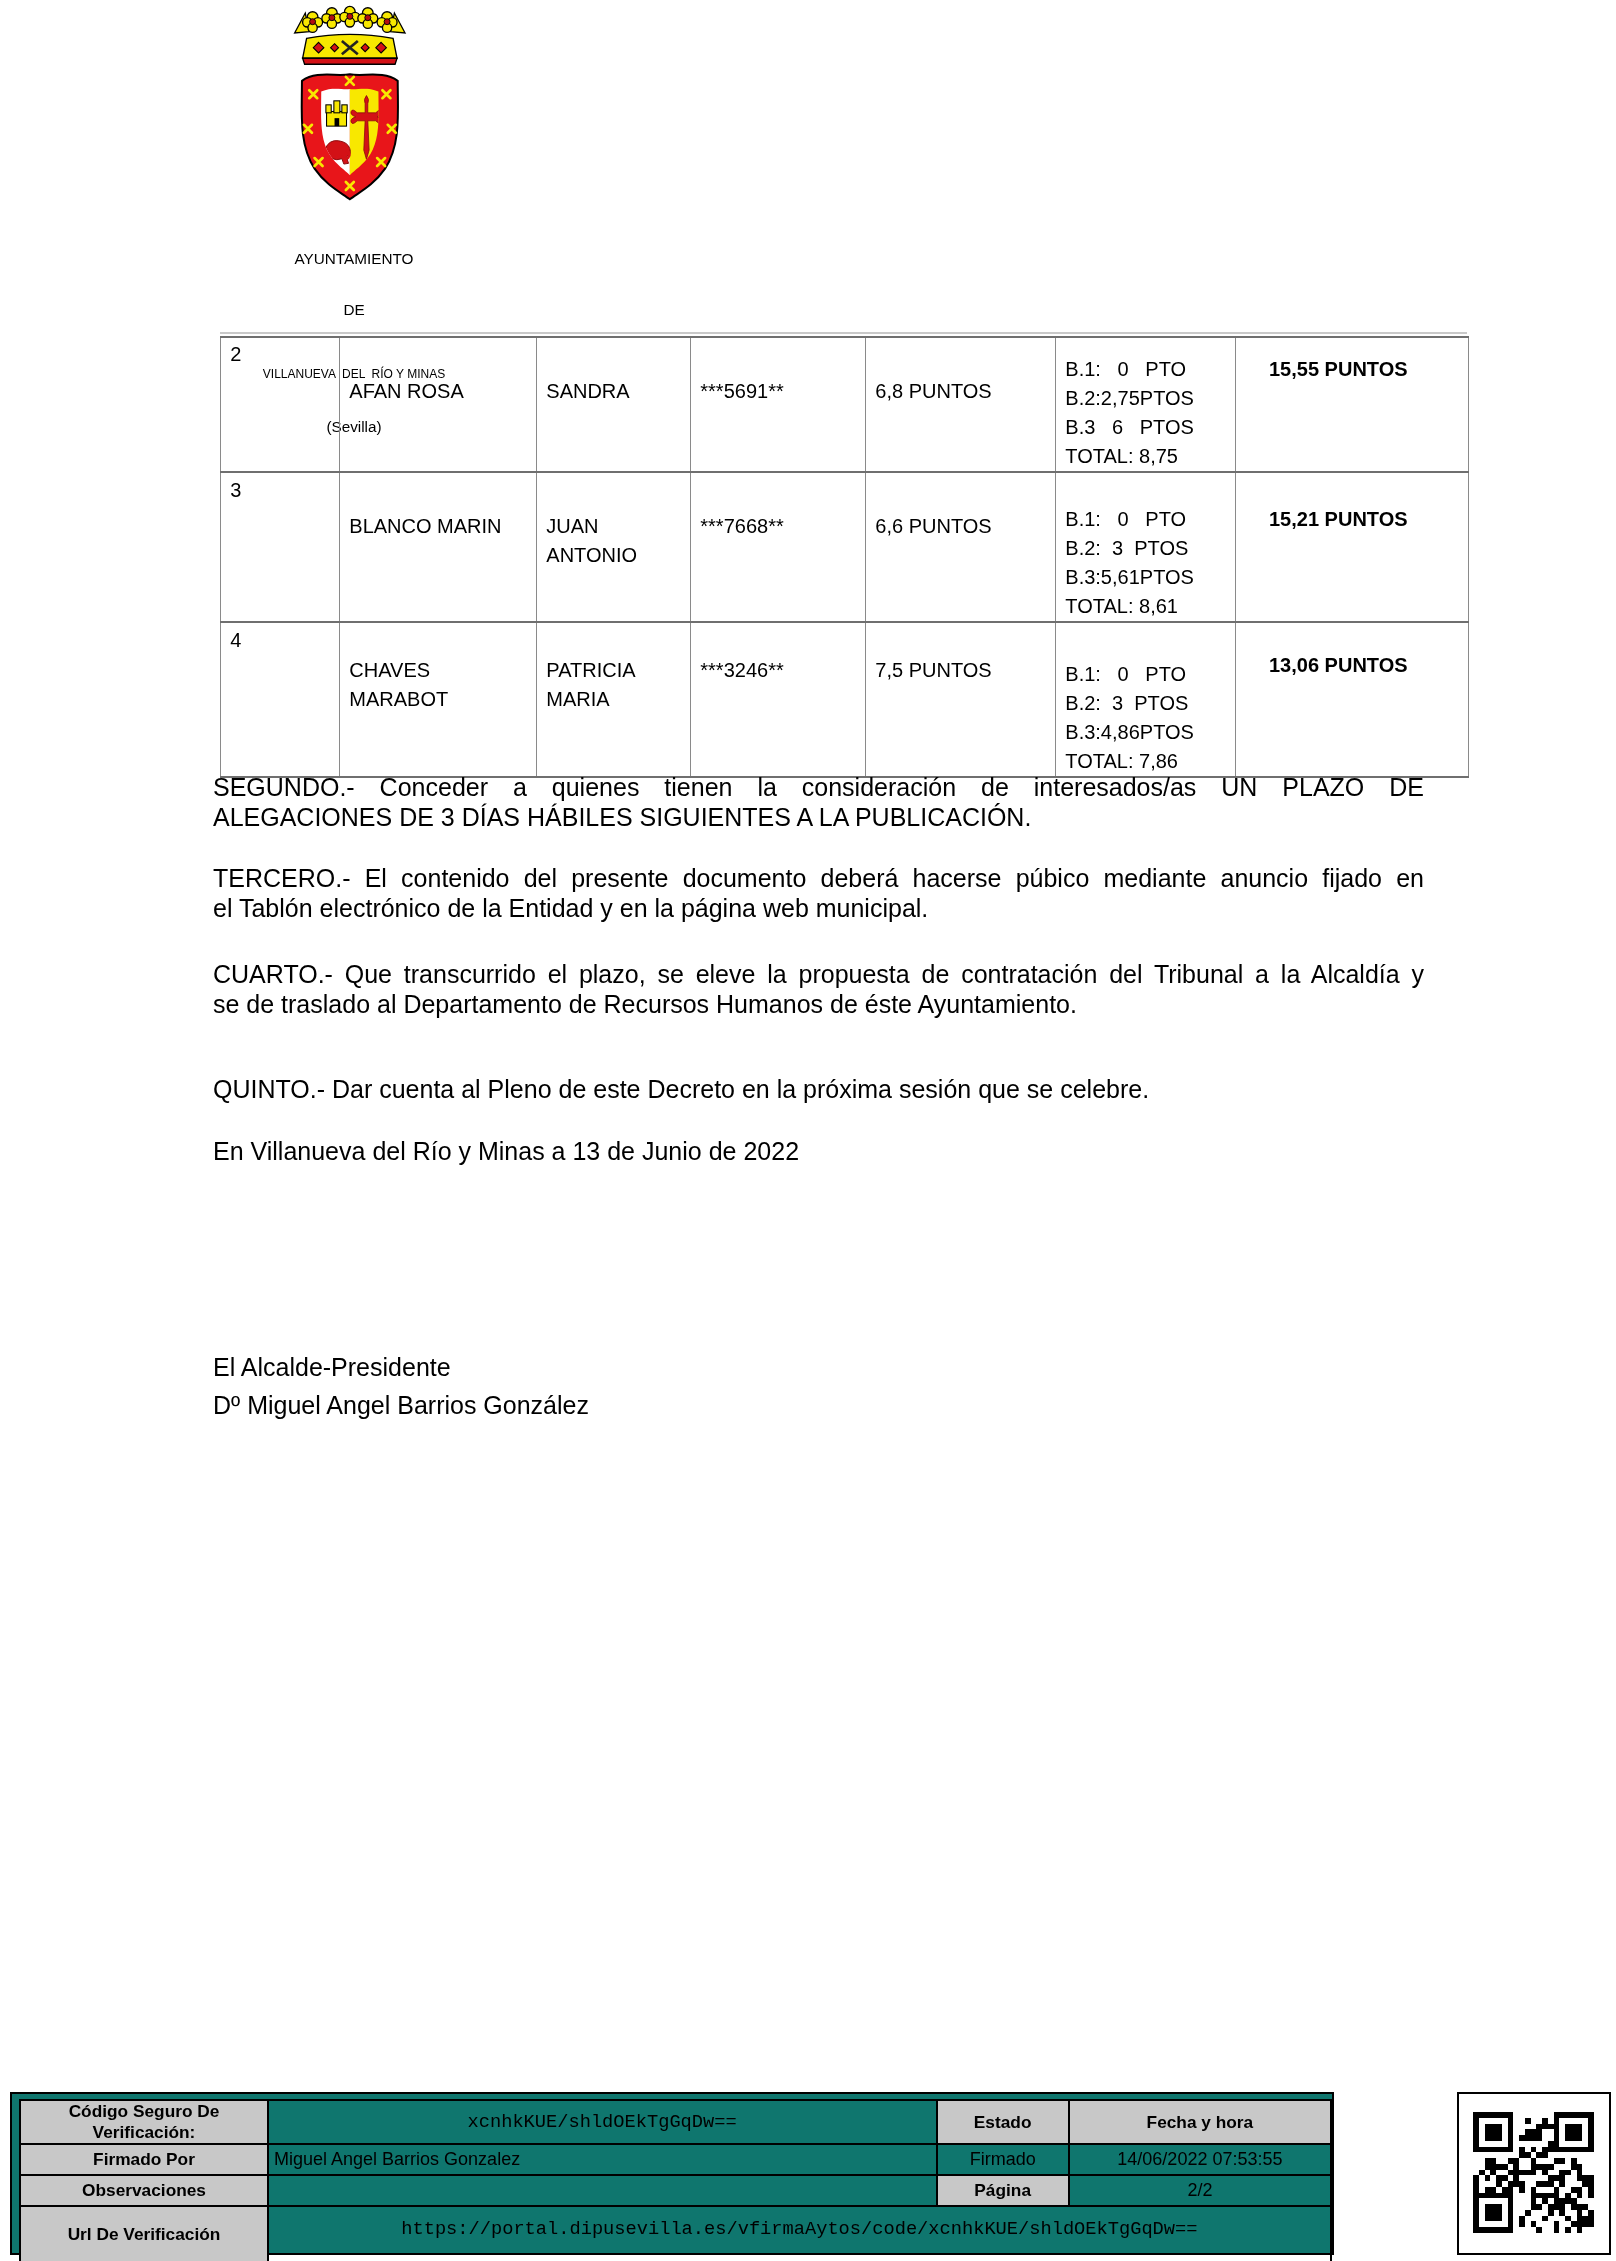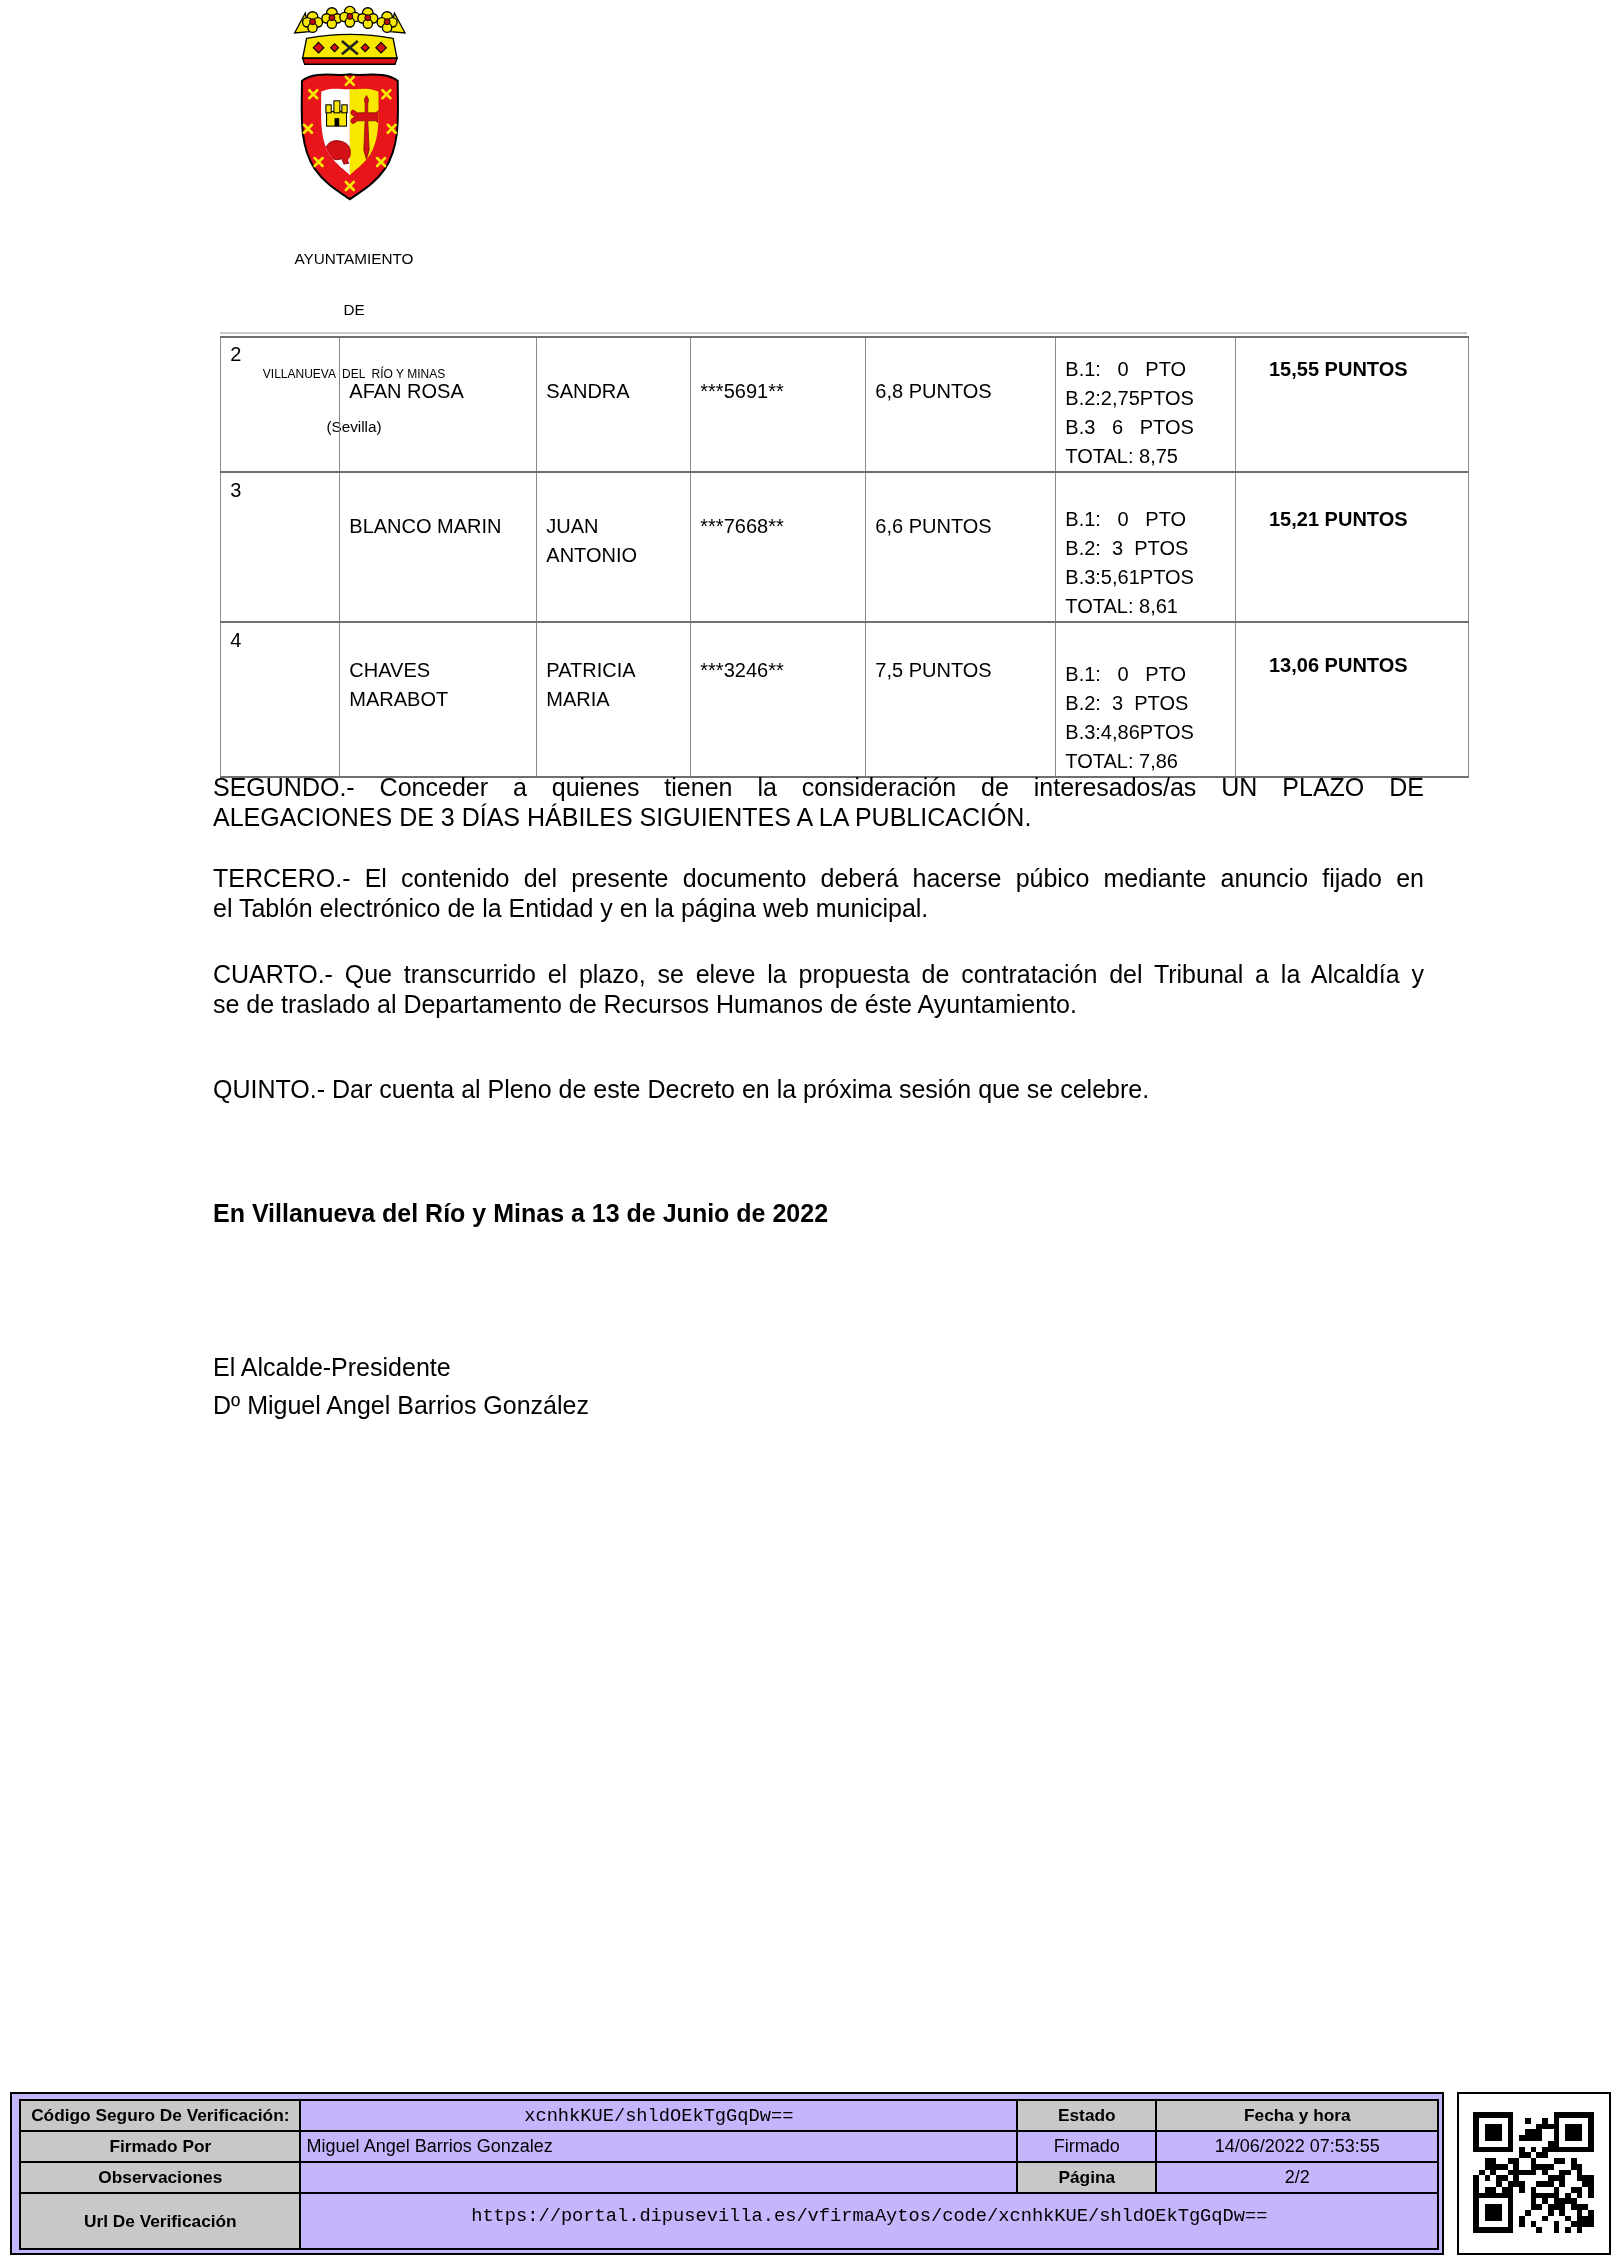--- a/index.html
+++ b/index.html
@@ -27,24 +27,24 @@
   #results td.c-name{padding-top:39px;line-height:29px;}
   #results td.c-desglose{padding-top:17.3px;white-space:pre;line-height:29px;}
   #results td.c-total{padding-top:20px;font-weight:bold;padding-left:33px;}
   
   .para{position:absolute;left:213px;width:1211px;font-size:25px;line-height:30px;}
   .jline{text-align:justify;text-align-last:justify;}
   #p-segundo{top:772px;}
   #p-tercero{top:863px;}
   #p-cuarto{top:959px;}
   #p-quinto{top:1074px;}
-  #p-fecha{top:1198px;font-weight:bold;}
+  #p-fecha{top:1136px;}
   #sig-block{position:absolute;left:213px;top:1348px;width:999px;font-size:25px;line-height:38px;}
   
-  #foot-outer{position:absolute;left:10px;top:2092px;width:1434px;height:163px;border:2.7px solid #000;box-sizing:border-box;background:#c4b5fd;}
+  #foot-outer{position:absolute;left:10px;top:2092px;width:1324px;height:163px;border:2.7px solid #000;box-sizing:border-box;background:#0f766e;}
   #foot-table{position:absolute;left:7.3px;top:5.3px;border-collapse:collapse;table-layout:fixed;}
   #foot-table td{border:2px solid #000;font-size:17.3px;padding:0 5.3px;overflow:hidden;}
   #foot-table td.lab{background:#c8c8c8;font-weight:bold;text-align:center;}
   #foot-table td.hdr{background:#c8c8c8;font-weight:bold;text-align:center;}
   #foot-table td.val{text-align:center;font-size:18px;}
   #foot-table td.val-left{text-align:left;font-size:18px;}
   #foot-table td.mono{font-family:"Liberation Mono", monospace;font-size:18.7px;text-align:center;}
   #foot-table td.url-cell{vertical-align:top;padding-top:10.7px;}
   #qr-box{position:absolute;left:1457px;top:2092px;width:154px;height:163px;border:2.7px solid #000;box-sizing:border-box;background:#fff;}
   #qr-box svg{position:absolute;left:14px;top:18px;}

